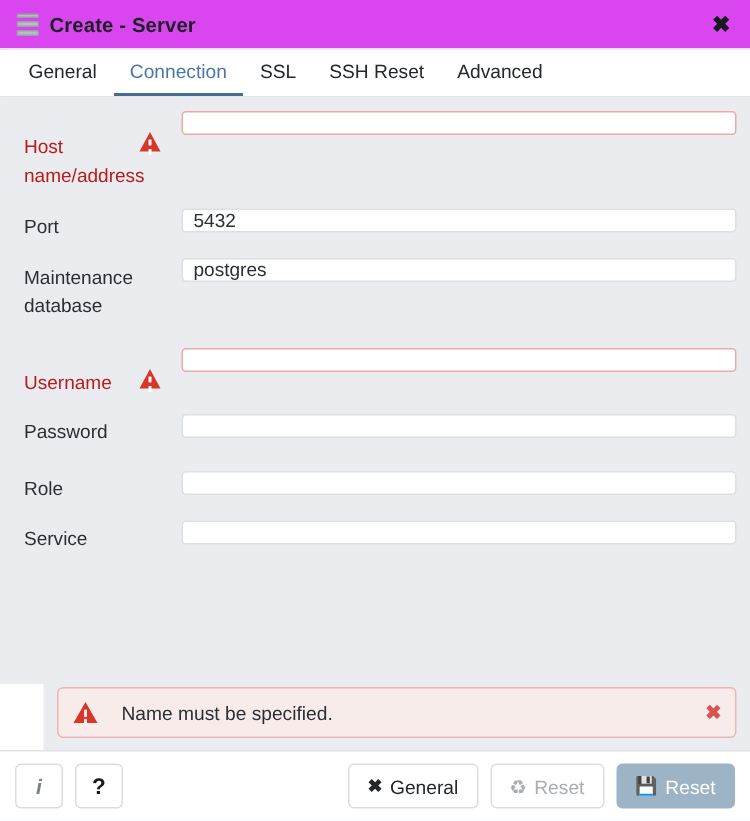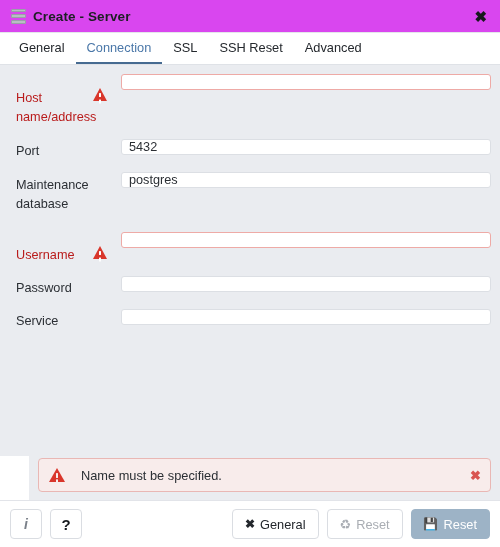--- a/index.html
+++ b/index.html
@@ -329,20 +329,26 @@
     </div>
 
     <div class="row">
       <div class="lbl">Password</div>
       <div class="ctl">
         <input class="txt" type="password" value="" style="">
       </div>
     </div>
 
 
+    <div class="row" style="margin-top:17px">
+      <div class="lbl">Role</div>
+      <div class="ctl">
+        <input class="txt" type="text" value="" style="">
+      </div>
+    </div>
 
     <div class="row">
       <div class="lbl">Service</div>
       <div class="ctl">
         <input class="txt" type="text" value="" style="">
       </div>
     </div>
 
   </div>
 

